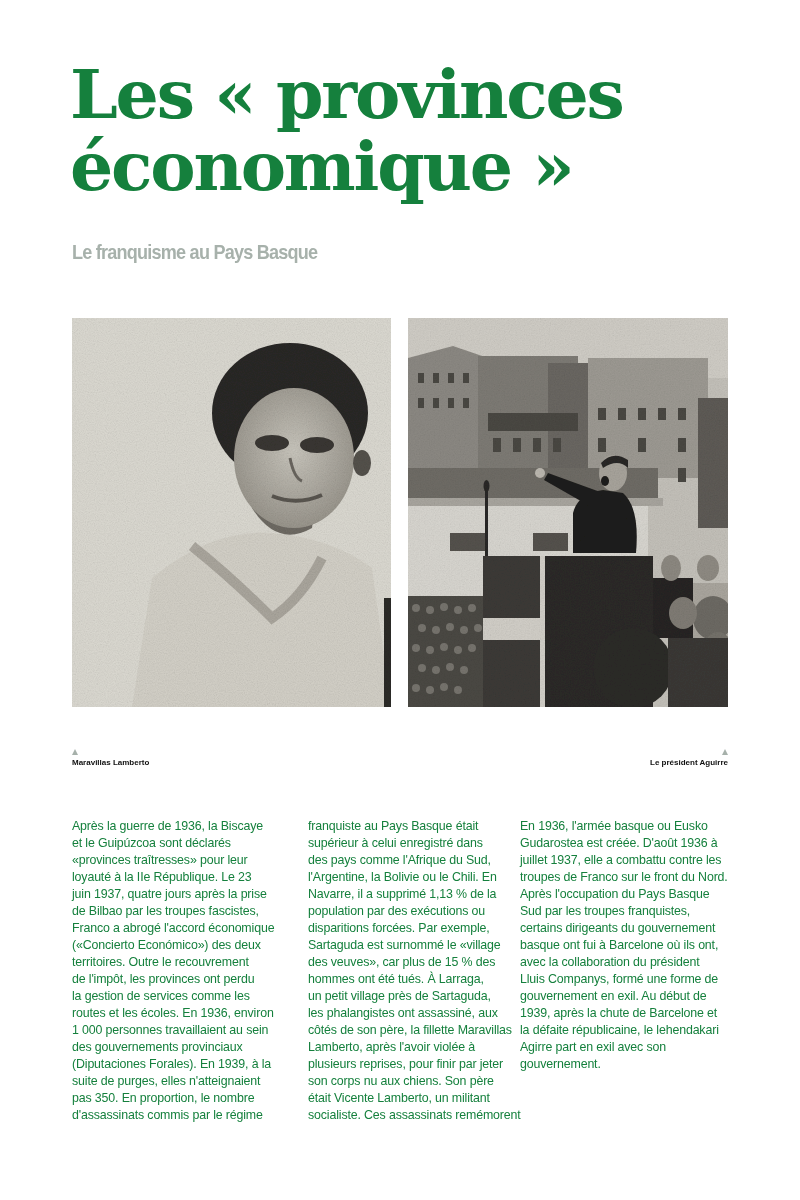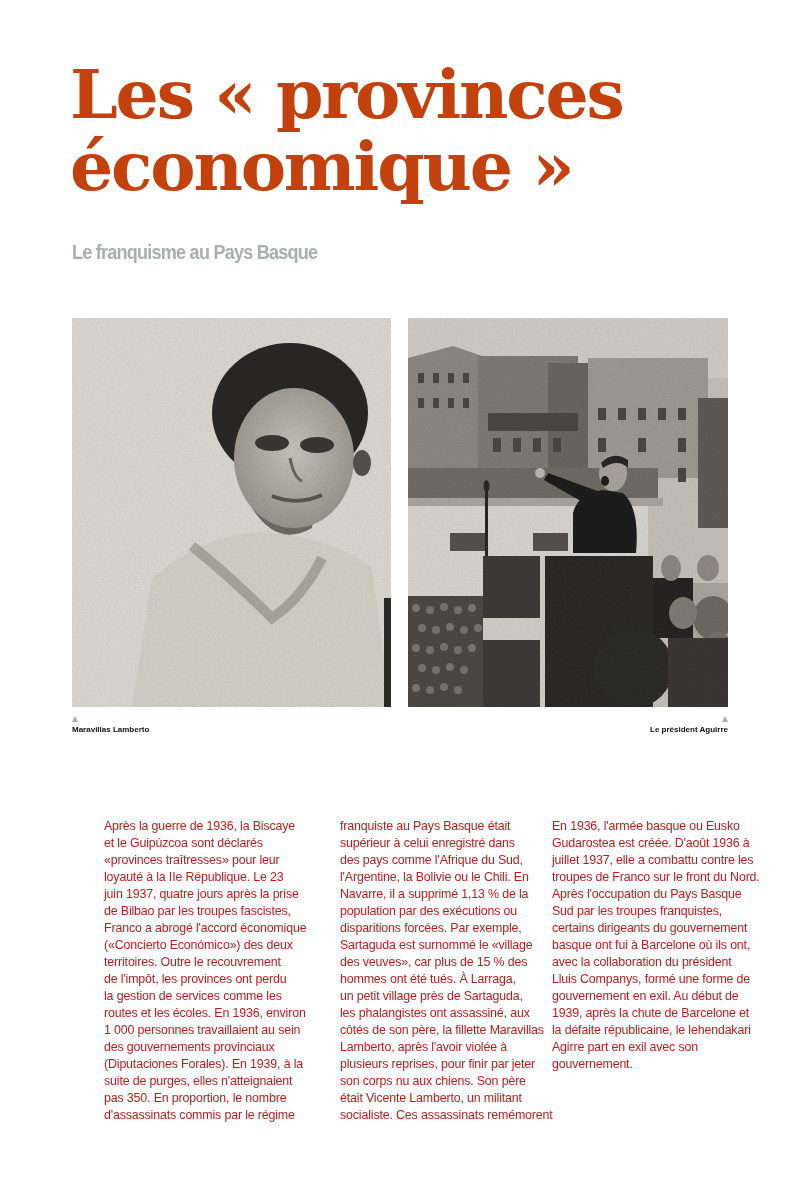--- a/index.html
+++ b/index.html
@@ -1,40 +1,40 @@
 <!DOCTYPE html>
 <html><head>
   <meta charset="utf-8">
   <style>
     html, body { margin: 0; padding: 0; background: #ffffff; }
     body { width: 800px; height: 1200px; position: relative; overflow: hidden; font-family: "Liberation Sans", sans-serif; color: #1a1a1a; }
 
     .title {
       position: absolute; left: 70px; top: 58px; width: 660px; margin: 0;
       font-family: "DejaVu Serif", "Liberation Serif", serif;
-      font-weight: 900; font-size: 68px; line-height: 72px; letter-spacing: -2.2px; color: #c2410c;
+      font-weight: 900; font-size: 68px; line-height: 72px; letter-spacing: -2.2px; color: #15803d;
     }
     .subtitle {
       position: absolute; left: 72px; top: 240px; margin: 0;
       font-family: "Liberation Sans", sans-serif; font-weight: bold; font-size: 21px;
       letter-spacing: -0.9px; color: #a7b1ab; transform: scaleX(0.86); transform-origin: left center;
     }
 
     .photo { position: absolute; top: 318px; height: 389px; overflow: hidden; }
     .photo svg { display: block; width: 100%; height: 100%; }
     #photo-left { left: 72px; width: 319px; }
     #photo-right { left: 408px; width: 320px; }
 
-    .caption { position: absolute; top: 716px; font-size: 8px; font-weight: bold; color: #111; line-height: 10px; }
+    .caption { position: absolute; top: 749px; font-size: 8px; font-weight: bold; color: #111; line-height: 10px; }
     .caption .marker { display: block; width: 0; height: 0; border-left: 3.5px solid transparent; border-right: 3.5px solid transparent; border-bottom: 6px solid #a7b1ab; margin-bottom: 3px; }
     #caption-left { left: 72px; text-align: left; }
     #caption-right { right: 72px; text-align: left; }
     #caption-right .marker { margin-left: auto; }
 
-    .col { position: absolute; top: 818px; width: 216px; font-size: 12.4px; line-height: 17px; color: #b91c1c; letter-spacing: -0.15px; margin-left: 32px; }
+    .col { position: absolute; top: 818px; width: 216px; font-size: 12.4px; line-height: 17px; color: #15803d; letter-spacing: -0.15px; }
     .col p { margin: 0 0 17px 0; white-space: pre-line; }
     #col-1 { left: 72px; }
     #col-2 { left: 308px; }
     #col-3 { left: 520px; }
   </style>
 </head>
 <body>
 
 <h1 class="title">
   <span>Les « provinces</span><br>

